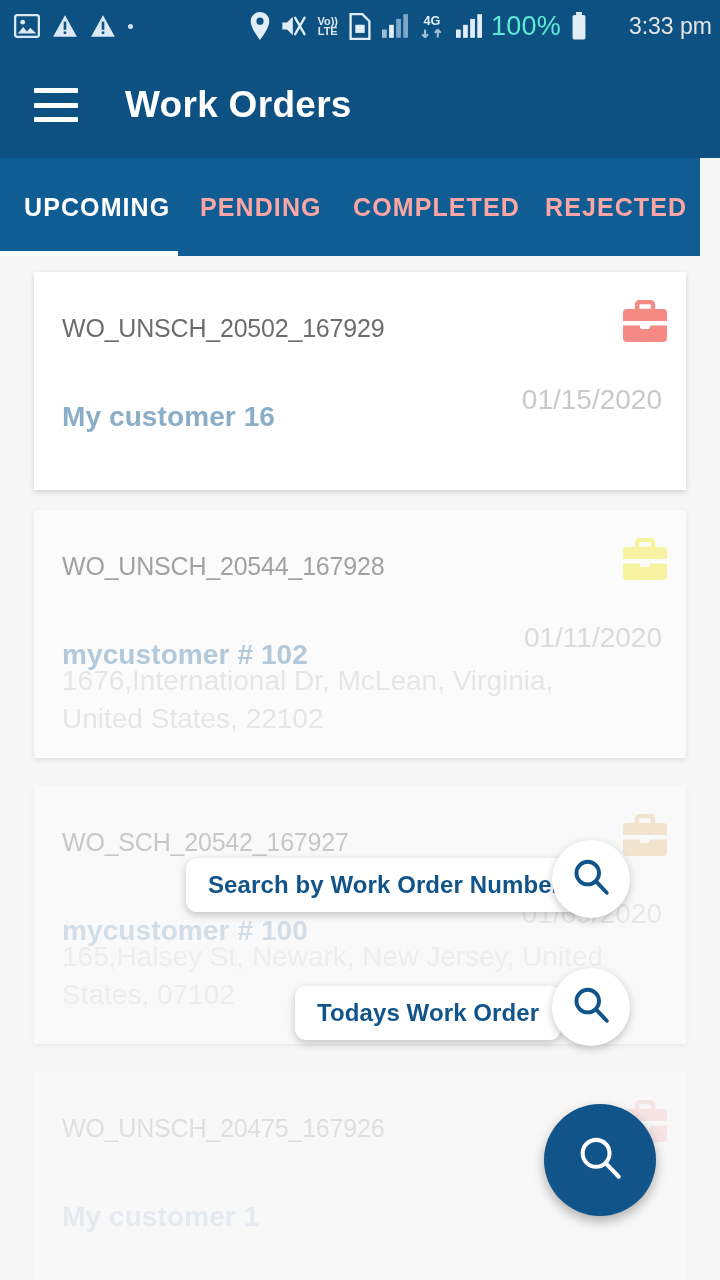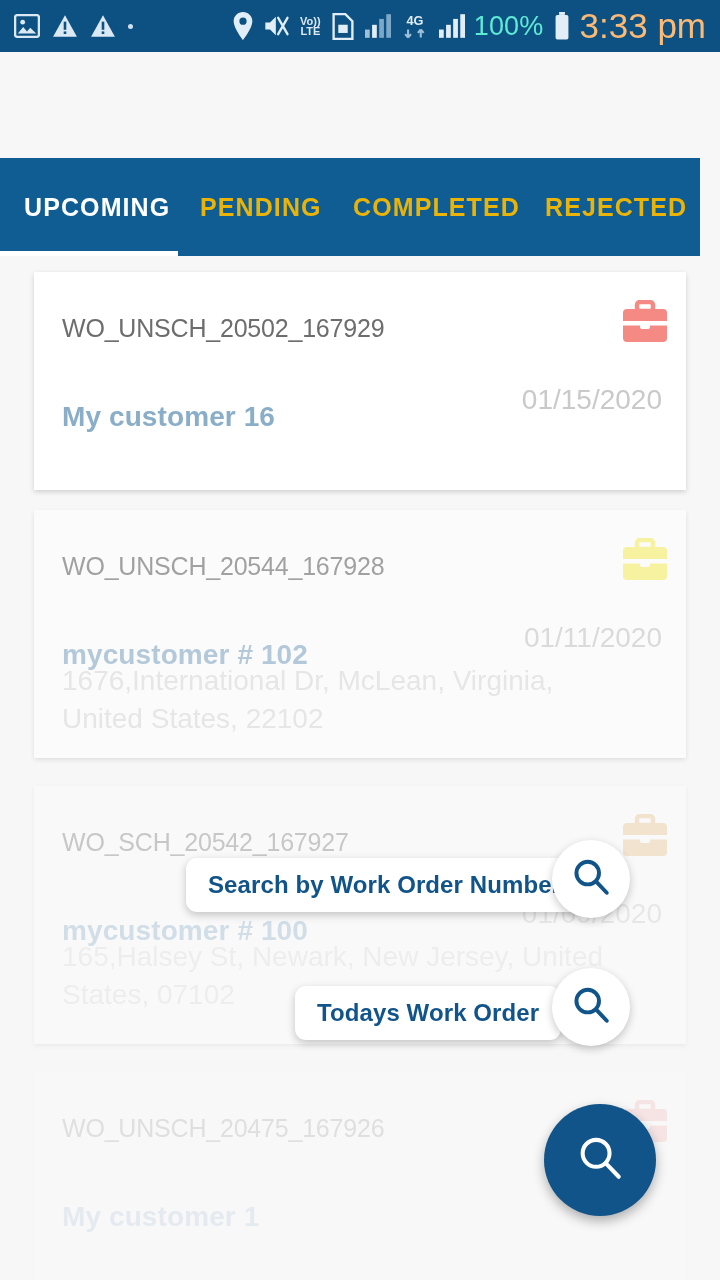--- a/index.html
+++ b/index.html
@@ -8,48 +8,48 @@
     font-family:"Liberation Sans", sans-serif;
     background:#f7f7f8;
     overflow:hidden;
   }
   .screen { position:relative; width:720px; height:1280px; overflow:hidden; background:#f7f7f8; }
 
   
   .statusbar {
     position:absolute; top:0; left:0; width:720px; height:52px;
     background:#0d5182; display:flex; align-items:center;
-    padding:0 14px 0 14px;
+    padding:0 8px 0 14px;
   }
   .sb-left { display:flex; align-items:center; gap:12px; }
   .sb-right { margin-left:auto; display:flex; align-items:center; gap:9px; }
   .sb-icon { display:flex; align-items:center; justify-content:flex-start; }
   .sb-text { color:#5eead4; font-size:27px; font-weight:400; letter-spacing:.2px; }
-  .sb-time { color:#fdba74; font-size:35px; font-weight:400; }
+  .sb-time { color:#e5e5e5; font-size:23px; font-weight:400;margin-left:32px; }
   .sb-dot { width:5px; height:5px; border-radius:50%; background:#cfe0ee; }
   .volte { color:#dce9f3; font-size:11px; font-weight:700; line-height:10px; text-align:center; }
 
   
   .appbar {
     position:absolute; top:52px; left:0; width:720px; height:106px;
     background:#0d5182; display:flex; align-items:center;
   }
   .hamburger { width:44px; height:34px; margin-left:34px; display:flex; flex-direction:column; justify-content:space-between; cursor:pointer; }
   .hamburger span { display:block; height:5px; background:#ffffff; border-radius:1px; }
   .appbar-title {
     margin-left:47px; color:#ffffff; font-size:37px; font-weight:700; letter-spacing:.3px;
   }
 
   
   .tabbar {
     position:absolute; top:158px; left:0; width:700px; height:98px;
     background:#0f5d93; display:flex; align-items:center;text-align:right;
   }
   .tab {
-    color:#eab308; font-size:25px; font-weight:700; letter-spacing:1.1px;
+    color:#fca5a5; font-size:25px; font-weight:700; letter-spacing:1.1px;
     cursor:pointer; white-space:nowrap;
   }
   .tab.active { color:#ffffff; }
   #tab0 { position:absolute; left:24px; }
   #tab1 { position:absolute; left:200px; }
   #tab2 { position:absolute; left:353px; }
   #tab3 { position:absolute; left:545px; }
   .tab-indicator {
     position:absolute; left:0; bottom:0; width:178px; height:5px; background:#ffffff;
   }
@@ -191,20 +191,28 @@
       <span class="sb-icon">
         <svg width="18" height="28" viewBox="0 0 14 24">
             <rect x="4.5" y="0" width="5" height="2.5" fill="#e2eef7"></rect>
             <rect x="1.5" y="2.5" width="11" height="21" rx="1.5" fill="#e2eef7"></rect>
           </svg>
       </span>
       <span class="sb-time">3:33 pm</span>
     </div>
   </div>
 
+  <div class="appbar">
+    <div class="hamburger">
+      <span></span>
+      <span></span>
+      <span></span>
+    </div>
+    <div class="appbar-title">Work Orders</div>
+  </div>
 
   <div class="tabbar">
     <div class="tab active" id="tab0">UPCOMING</div>
     <div class="tab" id="tab1">PENDING</div>
     <div class="tab" id="tab2">COMPLETED</div>
     <div class="tab" id="tab3">REJECTED</div>
     <div class="tab-indicator"></div>
   </div>
 
   <div class="list">

